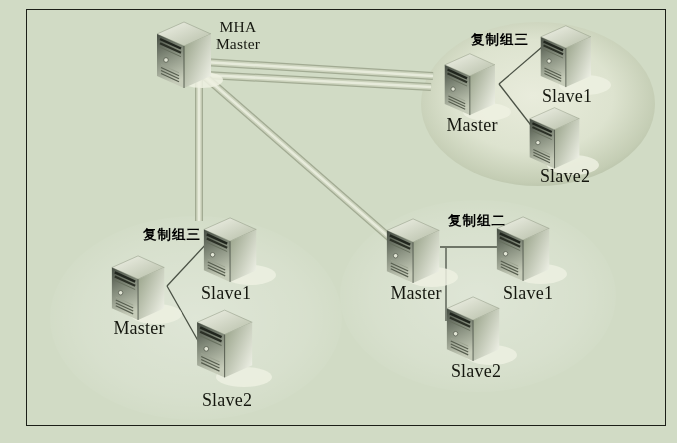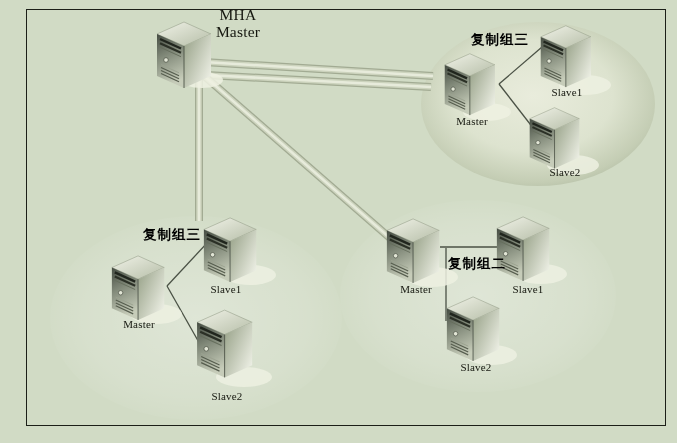--- a/index.html
+++ b/index.html
@@ -13,21 +13,21 @@
   }
   .frame{
     position:absolute;left:26px;top:9px;width:638px;height:415px;
     border:1px solid #1c1f18;
     pointer-events:none;
   }
   svg.layer{position:absolute;left:0;top:0;}
   .label{
     position:absolute;
     transform:translateX(-50%);
-    font-size:11px;
+    font-size:18px;
     color:#15170f;
     white-space:nowrap;
     letter-spacing:0.2px;
   }
   .mgr-label{font-size:15.5px;line-height:17px;text-align:center;}
   .gtitle{
     font-weight:bold;
     font-size:13.5px;
     color:#000000;
     letter-spacing:1px;
@@ -136,27 +136,27 @@
     <use href="#srv" transform="translate(537,22) scale(0.93)"></use>
     <use href="#srv" transform="translate(526,104) scale(0.92)"></use>
     <use href="#srv" transform="translate(108,252) scale(0.97)"></use>
     <use href="#srv" transform="translate(200,214) scale(0.97)"></use>
     <use href="#srv" transform="translate(193,306) scale(1.02)"></use>
     <use href="#srv" transform="translate(383,215) scale(0.97)"></use>
     <use href="#srv" transform="translate(493,213) scale(0.97)"></use>
     <use href="#srv" transform="translate(443,293) scale(0.97)"></use>
   </svg>
 
-  <div class="label mgr-label" style="left:238px;top:6px;">
+  <div class="label mgr-label" style="left:238px;top:18px;">
     <div>MHA</div>
     <div>Master</div>
   </div>
 
   <div class="label gtitle" style="left:172px;top:226px;">复制组三</div>
-  <div class="label gtitle" style="left:477px;top:212px;margin-top:43px;">复制组二</div>
+  <div class="label gtitle" style="left:477px;top:212px;">复制组二</div>
   <div class="label gtitle" style="left:500px;top:31px;">复制组三</div>
 
   <div class="label" style="left:472px;top:115px;">Master</div>
   <div class="label" style="left:567px;top:86px;">Slave1</div>
   <div class="label" style="left:565px;top:166px;">Slave2</div>
 
   <div class="label" style="left:139px;top:318px;">Master</div>
   <div class="label" style="left:226px;top:283px;">Slave1</div>
   <div class="label" style="left:227px;top:390px;">Slave2</div>
 

